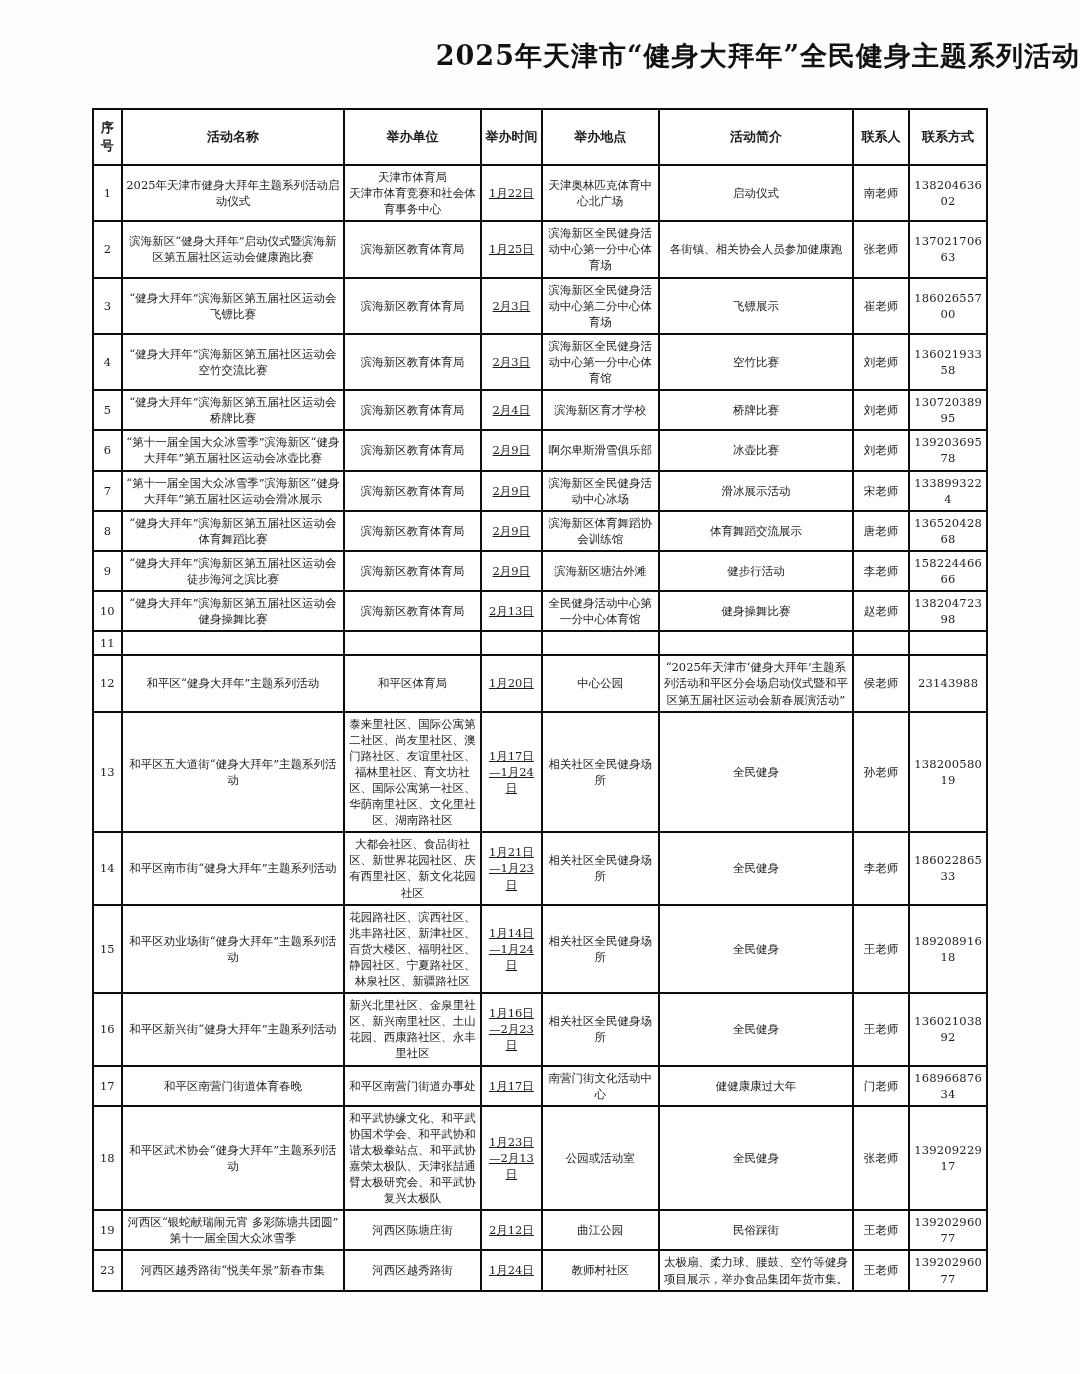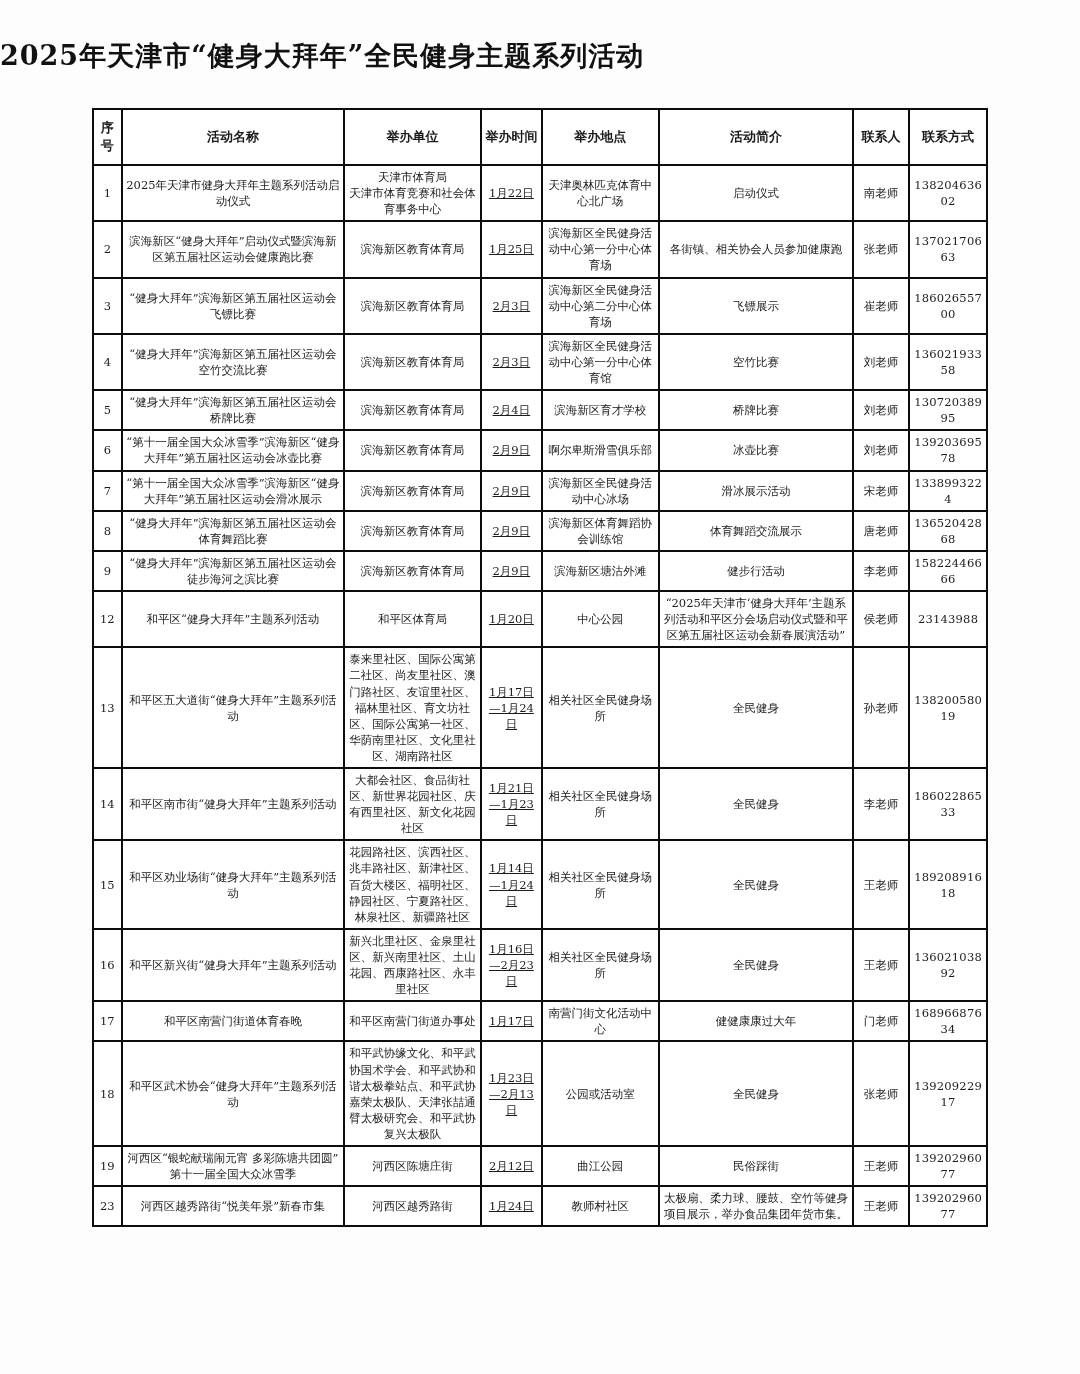--- a/index.html
+++ b/index.html
@@ -9,21 +9,21 @@
     width:1080px;
   }
   .page{
     width:1080px;
     min-height:1374px;
     box-sizing:border-box;
     padding:28px 0 30px 0;
     background:#fdfdfd;
   }
   .title{
-    text-align:left;
+    text-align:right;
     font-size:27px;
     font-weight:bold;
     letter-spacing:1px;
     margin:10px 0 34px 0;
     color:#111;
   }
   table.activities{
     width:896px;
     margin:0 auto;
     border-collapse:collapse;
@@ -178,20 +178,40 @@
     <td class="c-no">9</td>
     <td class="c-name">“健身大拜年”滨海新区第五届社区运动会徒步海河之滨比赛</td>
     <td class="c-org pre">滨海新区教育体育局</td>
     <td class="c-time">2月9日</td>
     <td class="c-loc">滨海新区塘沽外滩</td>
     <td class="c-brief">健步行活动</td>
     <td class="c-contact">李老师</td>
     <td class="c-phone">15822446666</td>
   </tr>
         <tr>
+    <td class="c-no">10</td>
+    <td class="c-name">“健身大拜年”滨海新区第五届社区运动会健身操舞比赛</td>
+    <td class="c-org pre">滨海新区教育体育局</td>
+    <td class="c-time">2月13日</td>
+    <td class="c-loc">全民健身活动中心第一分中心体育馆</td>
+    <td class="c-brief">健身操舞比赛</td>
+    <td class="c-contact">赵老师</td>
+    <td class="c-phone">13820472398</td>
+  </tr>
+        <tr class="empty-row">
+    <td class="c-no">11</td>
+    <td class="c-name"></td>
+    <td class="c-org pre"></td>
+    <td class="c-time"></td>
+    <td class="c-loc"></td>
+    <td class="c-brief"></td>
+    <td class="c-contact"></td>
+    <td class="c-phone"></td>
+  </tr>
+        <tr>
     <td class="c-no">12</td>
     <td class="c-name">和平区“健身大拜年”主题系列活动</td>
     <td class="c-org pre">和平区体育局</td>
     <td class="c-time">1月20日</td>
     <td class="c-loc">中心公园</td>
     <td class="c-brief">“2025年天津市‘健身大拜年’主题系列活动和平区分会场启动仪式暨和平区第五届社区运动会新春展演活动”</td>
     <td class="c-contact">侯老师</td>
     <td class="c-phone">23143988</td>
   </tr>
         <tr>

